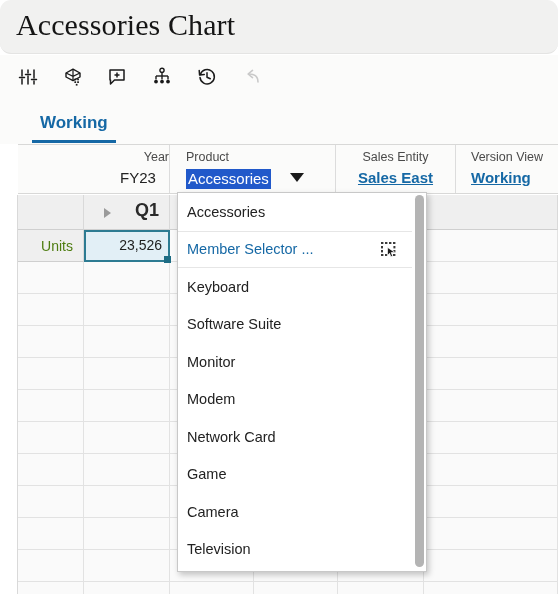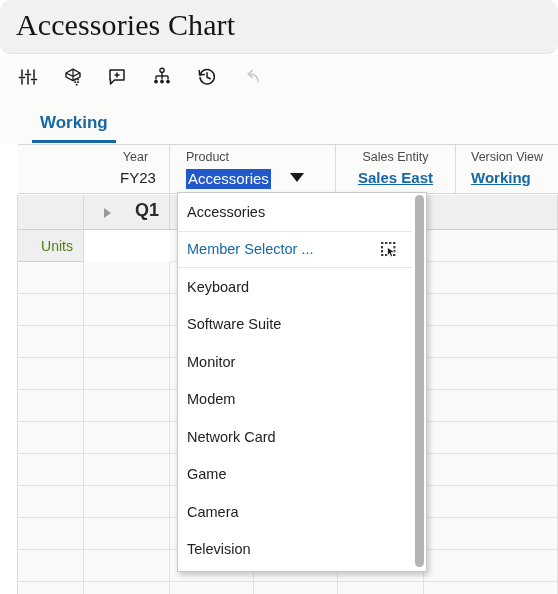--- a/index.html
+++ b/index.html
@@ -361,21 +361,21 @@
   <div class="tabstrip">
     <div class="tab active">
       <span class="tab-label">Working</span>
     </div>
   </div>
 
   <div class="povbar">
 
 
     <div class="pov-cell" style="left:84px; width:68px">
-      <div class="pov-dim" style="text-align:center">Year</div>
+      <div class="pov-dim" style="text-align:right">Year</div>
       <div class="pov-val" style="left:18px">FY23</div>
     </div>
 
     <div class="pov-cell" style="left:152px; width:166px">
       <div class="pov-dim" style="left:16px">Product</div>
       <div style="position:absolute; top:24px; left:16px;">
         <span class="pov-val sel" style="position:static">Accessories</span>
       </div>
       <div class="pov-caret" style="left:120px"></div>
     </div>
@@ -474,20 +474,24 @@
         <div class="grid-cell data-cell-bg" style="left: 338px; top: 355px; width: 86px; height: 32px;"></div>
         <div class="grid-cell data-cell-bg" style="left: 424px; top: 355px; width: 134px; height: 32px;"></div>
         <div class="grid-cell data-cell-bg" style="left: 18px; top: 387px; width: 66px; height: 32px;"></div>
         <div class="grid-cell data-cell-bg" style="left: 84px; top: 387px; width: 86px; height: 32px;"></div>
         <div class="grid-cell data-cell-bg" style="left: 170px; top: 387px; width: 84px; height: 32px;"></div>
         <div class="grid-cell data-cell-bg" style="left: 254px; top: 387px; width: 84px; height: 32px;"></div>
         <div class="grid-cell data-cell-bg" style="left: 338px; top: 387px; width: 86px; height: 32px;"></div>
         <div class="grid-cell data-cell-bg" style="left: 424px; top: 387px; width: 134px; height: 32px;"></div>
       </div>
 
+    <div class="selcell" style="left:84px; top:35px; width:86px; height:32px">
+      <div class="selcell-text">23,526</div>
+      <div class="selcell-handle"></div>
+    </div>
   </div>
 
   <div class="dropdown">
     <div id="dd-items">
         <div class="dd-item" style="top: 0px;">
           <span class="dd-item-label">Accessories</span>
         </div>
         <div class="dd-item link sep-top sep-bottom" style="top: 37.5px;">
           <span class="dd-item-label">Member Selector ...</span>
           <span class="dd-ms-icon"><svg width="18" height="18" viewBox="0 0 18 18">

